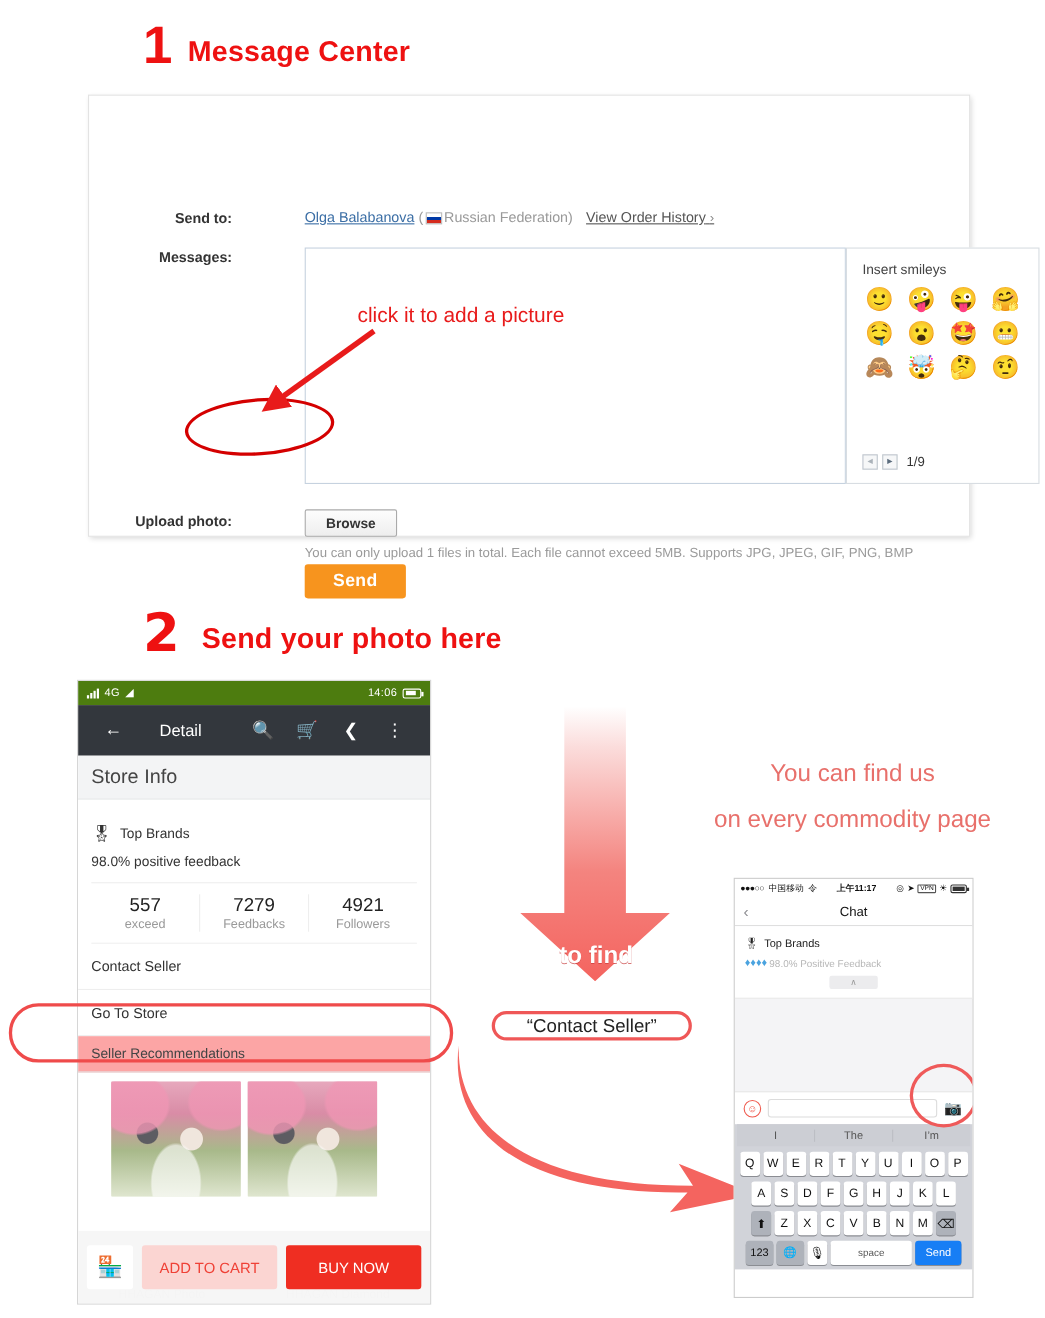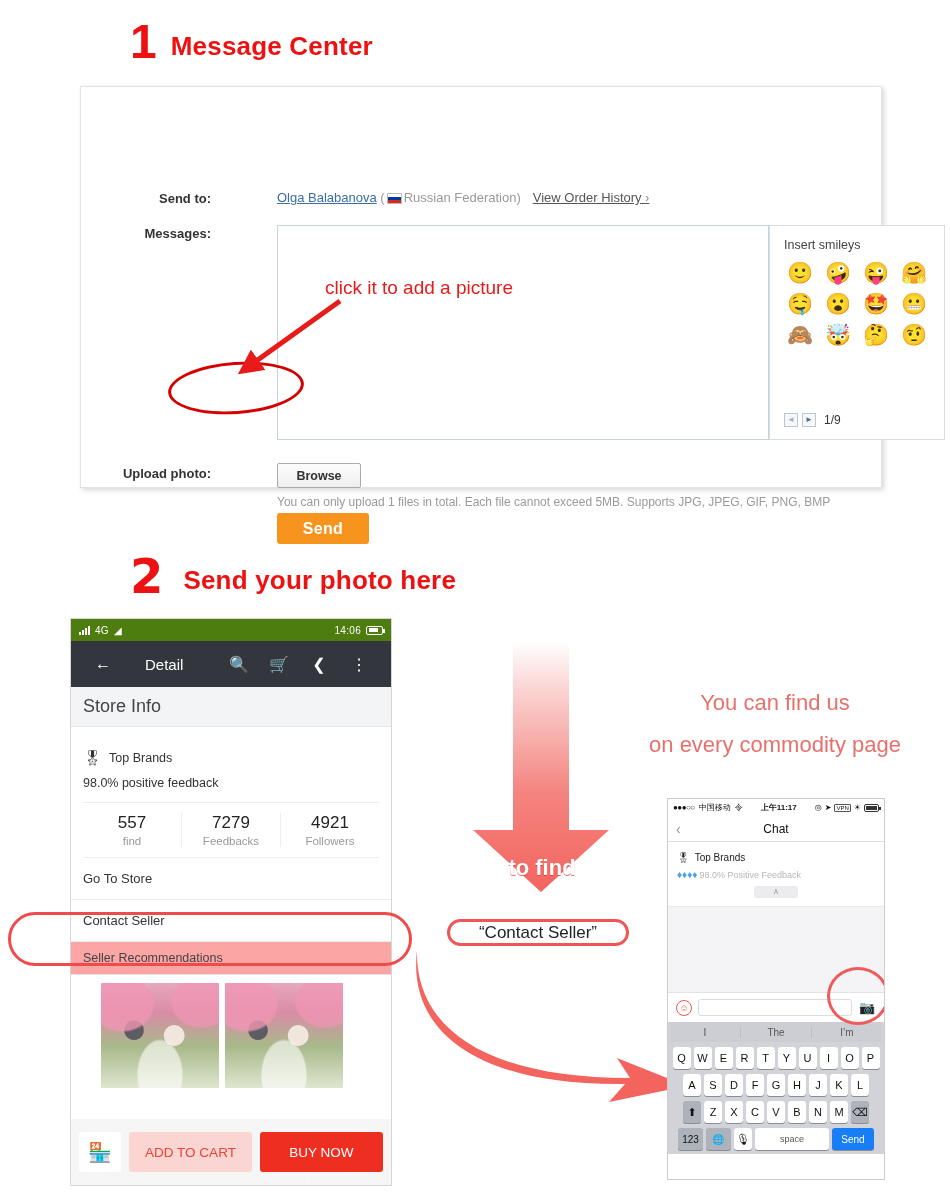--- a/index.html
+++ b/index.html
@@ -376,35 +376,35 @@
 
   <div class="store-body">
     <div class="badge-row">
       <span class="medal">🎖</span>
       <span>Top Brands</span>
     </div>
     <div class="feedback-line">98.0% positive feedback</div>
     <div class="stats">
       <div class="stat">
         <div class="v">557</div>
-        <div class="k">find</div>
+        <div class="k">exceed</div>
       </div>
       <div class="stat">
         <div class="v">7279</div>
         <div class="k">Feedbacks</div>
       </div>
       <div class="stat">
         <div class="v">4921</div>
         <div class="k">Followers</div>
       </div>
     </div>
   </div>
 
+  <div class="nav-row">Contact Seller</div>
   <div class="nav-row">Go To Store</div>
-  <div class="nav-row">Contact Seller</div>
 
   <div class="rec-head">Seller Recommendations</div>
   <div class="rec-imgs">
     <div class="rec-img"></div>
     <div class="rec-img"></div>
   </div>
 
   <div class="ghost-names">
     <span>HHAGAN Photo</span>
     <span>HHAGAN Diamond</span>

